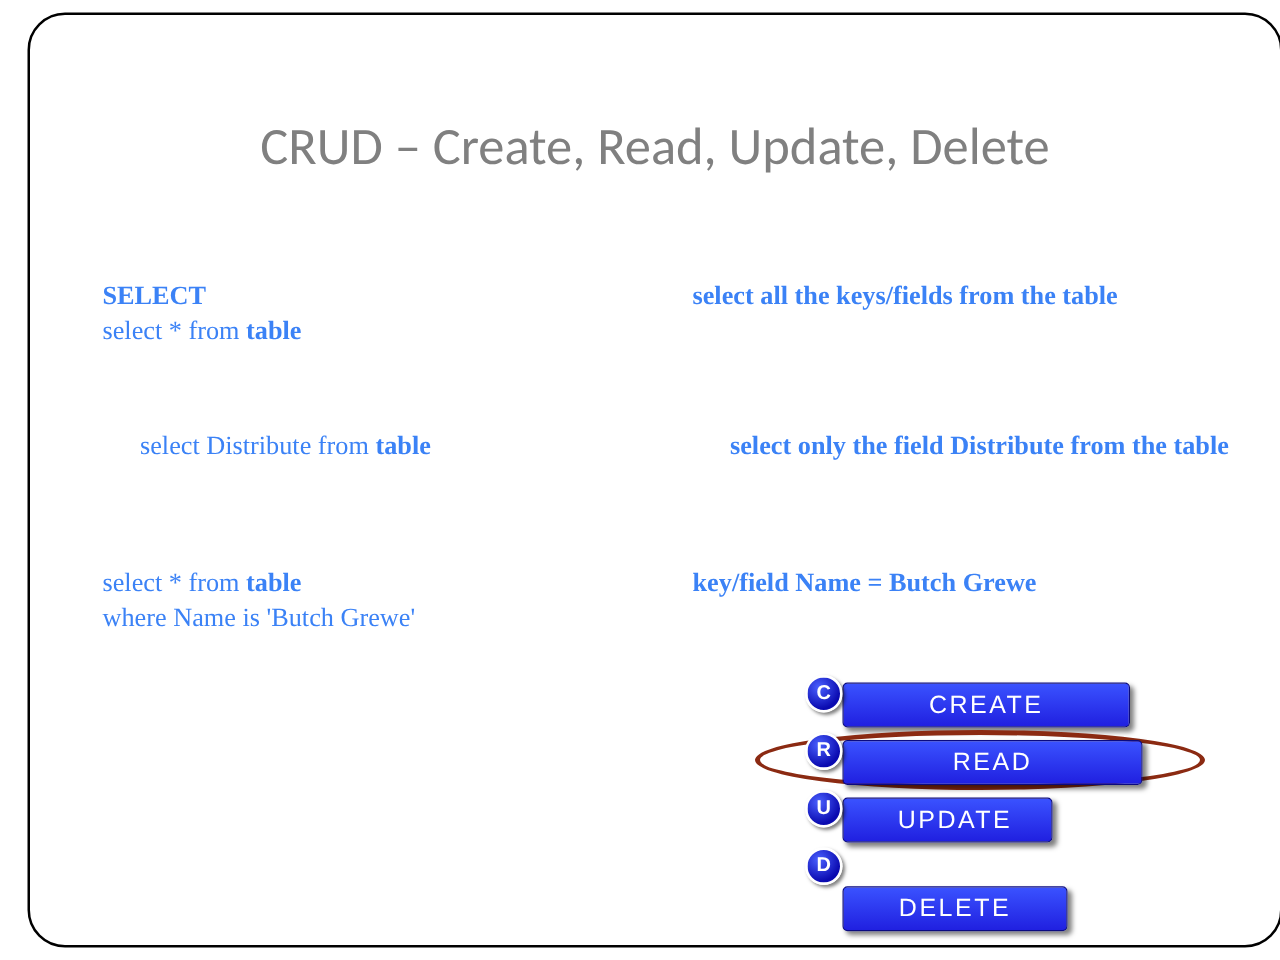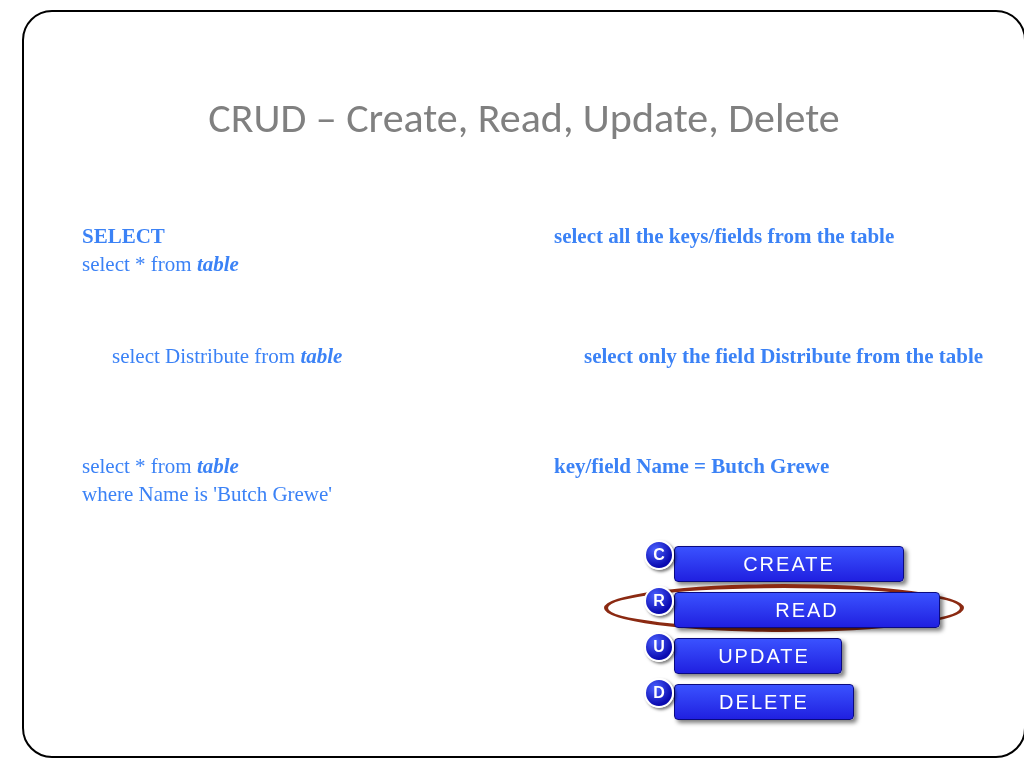--- a/index.html
+++ b/index.html
@@ -26,21 +26,21 @@
       font-size: 21px;
       line-height: 1.35;
       color: #3b82f6;
     }
     .content-left { left: 58px; width: 440px; }
     .content-right { left: 530px; width: 440px; font-weight: bold; }
     .row1 { top: 210px; }
     .row2 { top: 330px; margin-left: 30px; }
     .row3 { top: 440px; }
     .bold { font-weight: bold; }
-    .ital { font-style: italic; font-weight: bold; }
+    .ital { font-weight: bold; }
 
     .crud-stack {
       position: absolute;
       left: 600px; top: 530px;
       width: 330px;
     }
     .crud-row { position: relative; height: 46px; }
     .crud-btn {
       position: absolute;
       left: 50px; top: 4px;
@@ -52,23 +52,23 @@
       color: #fff;
       font-family: Arial, sans-serif;
       font-size: 20px;
       letter-spacing: 2px;
       font-weight: 400;
       display: flex;
       align-items: center;
       justify-content: center;
     }
     .crud-create { width: 230px; }
-    .crud-read   { width: 266px; }
+    .crud-read   { width: 240px; }
     .crud-update { width: 168px; padding-left: 12px; }
-    .crud-delete { width: 180px; }
+    .crud-delete { width: 180px; margin-top: 25px; }
     .crud-badge {
       position: absolute;
       left: 20px; top: -2px;
       width: 30px; height: 30px;
       border-radius: 50%;
       background: radial-gradient(circle at 35% 30%, #4a60ff, #0a0ab0 70%);
       border: 2px solid #fff;
       box-shadow: 2px 2px 3px rgba(0,0,0,0.5);
       color: #fff;
       font-family: Arial, sans-serif;

